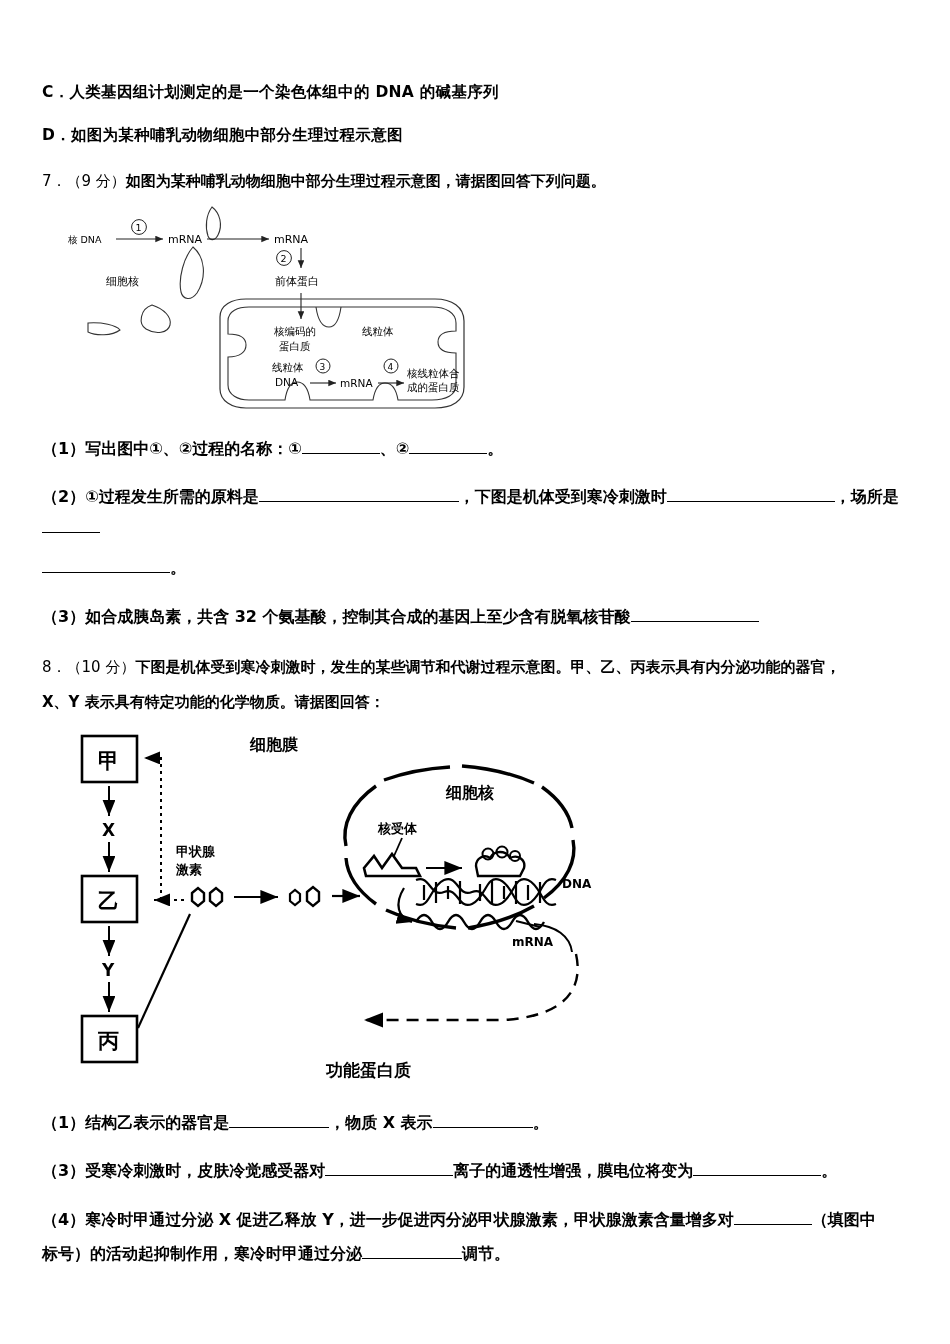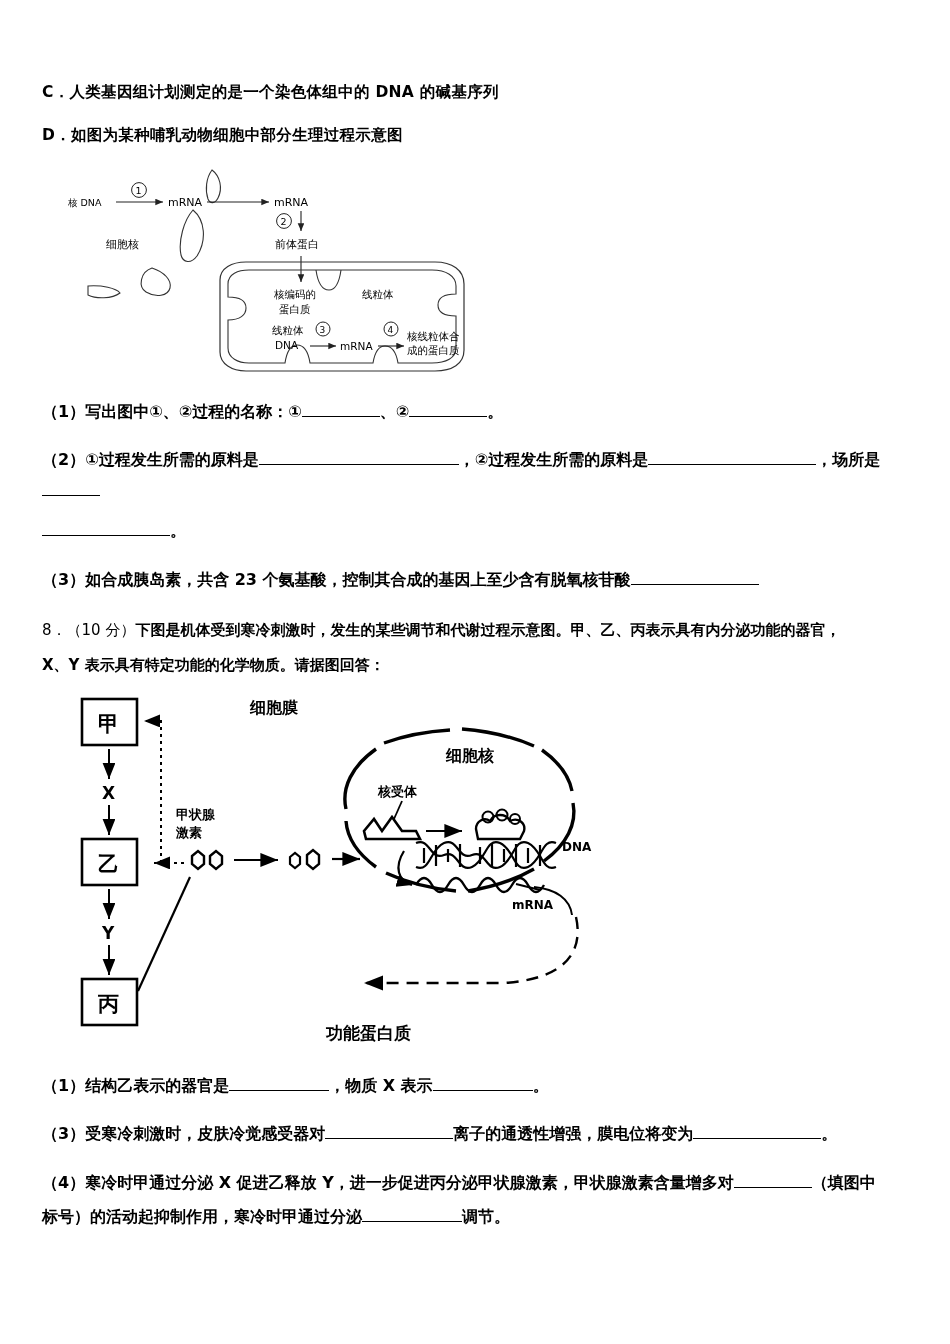--- a/index.html
+++ b/index.html
@@ -92,20 +92,23 @@
 
   <p class="opt">
     <span>C．</span><span>人类基因组计划测定的是一个染色体组中的 DNA 的碱基序列</span>
   </p>
 
   <p class="opt">
     <span>D．</span><span>如图为某种哺乳动物细胞中部分生理过程示意图</span>
   </p>
 
 
+  <p class="stem">
+    <span class="num">7．</span><span class="num">（9 分）</span><span>如图为某种哺乳动物细胞中部分生理过程示意图，请据图回答下列问题。</span>
+  </p>
 
   <div class="fig1">
     <svg width="420" height="215" viewBox="0 0 420 215" xmlns="http://www.w3.org/2000/svg">
       <defs>
         <marker id="ah" markerWidth="8" markerHeight="8" refX="7" refY="3" orient="auto">
           <path d="M0,0 L7,3 L0,6 z" fill="#222"></path>
         </marker>
       </defs>
 
       <g fill="none" stroke="#333" stroke-width="1.1">
@@ -161,29 +164,29 @@
       <text x="347" y="172" font-size="10.5" fill="#000">核线粒体合</text>
       <text x="347" y="186" font-size="10.5" fill="#000">成的蛋白质</text>
     </svg>
   </div>
 
   <p class="sub">
     <span>（1）</span><span>写出图中①、②过程的名称：①</span><span class="blank b-sm"></span><span>、②</span><span class="blank b-sm"></span><span>。</span>
   </p>
 
   <p class="sub" style="margin-bottom:10px">
-    <span>（2）</span><span>①过程发生所需的原料是</span><span class="blank b-xxl"></span><span>，②过程发生所需的原料是</span><span class="blank b-xl"></span><span>，场所是</span><span class="blank b-xs"></span>
+    <span>（2）</span><span>①过程发生所需的原料是</span><span class="blank b-xxl"></span><span>，下图是机体受到寒冷刺激时</span><span class="blank b-xl"></span><span>，场所是</span><span class="blank b-xs"></span>
   </p>
 
   <p class="sub">
     <span class="blank b-lg"></span><span>。</span>
   </p>
 
   <p class="sub">
-    <span>（3）</span><span>如合成胰岛素，共含 23 个氨基酸，控制其合成的基因上至少含有脱氧核苷酸</span><span class="blank b-lg"></span>
+    <span>（3）</span><span>如合成胰岛素，共含 32 个氨基酸，控制其合成的基因上至少含有脱氧核苷酸</span><span class="blank b-lg"></span>
   </p>
 
   <p class="stem" style="margin-top:22px">
     <span class="num">8．</span><span class="num">（10 分）</span><span>下图是机体受到寒冷刺激时，发生的某些调节和代谢过程示意图。甲、乙、丙表示具有内分泌功能的器官，</span>
   </p>
   <p class="stem" style="margin-bottom:4px">X、Y 表示具有特定功能的化学物质。请据图回答：</p>
 
   <div class="fig2">
     <svg width="640" height="370" viewBox="0 0 640 370" xmlns="http://www.w3.org/2000/svg">
       <defs>

